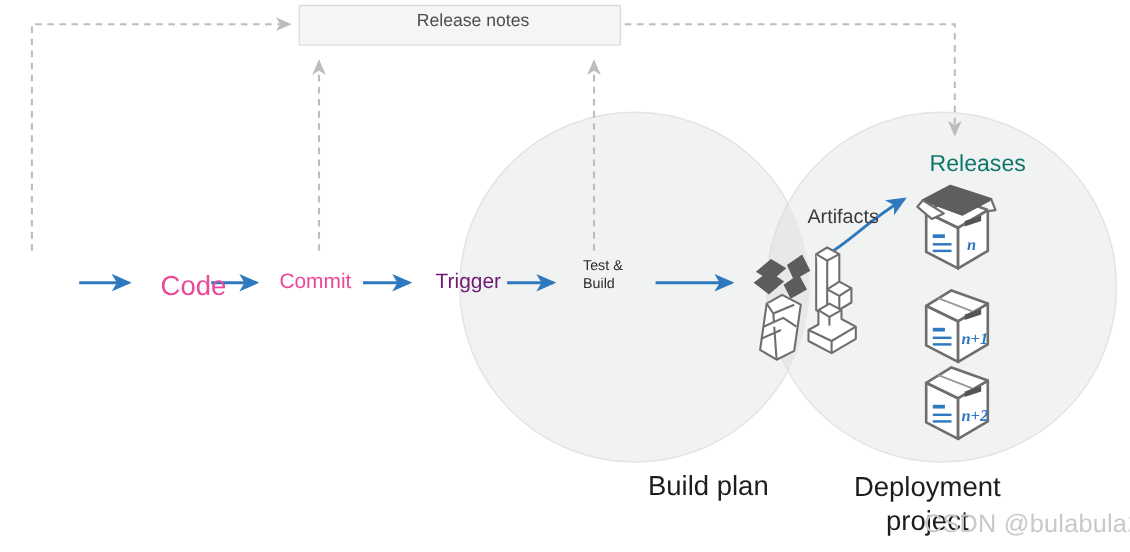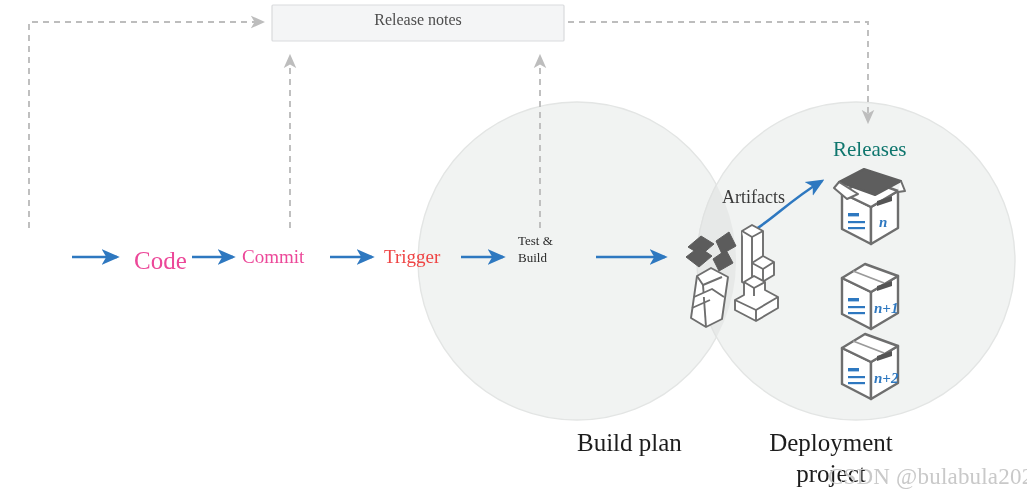--- a/index.html
+++ b/index.html
@@ -21,42 +21,43 @@
   }
   #diagram-svg {
     position: absolute;
     left: 0;
     top: 0;
     width: 1027px;
     height: 502px;
   }
   .lbl {
     position: absolute;
-    font-family: Liberation Serif, serif;
+    font-family: Liberation Sans, sans-serif;
     white-space: pre;
     line-height: 1.18;
+    padding-left: 12px;
   }
   #release-notes-label {
     left: 272px;
     top: 11px;
     width: 292px;
     text-align: center;
     font-size: 16px;
     color: #4d4d4d;
   }
   #label-jira {
     left: 4px;
     top: 232px;
     font-size: 19px;
     color: #2b2b2b;
     line-height: 1.32;
   }
   #label-code   { left: 134px; top: 246px; font-size: 25px; color: #ec4899; }
   #label-commit { left: 242px; top: 246px; font-size: 19px; color: #ec4899; }
-  #label-trigger{ left: 384px; top: 246px; font-size: 19px; color: #ef4444; }
+  #label-trigger{ left: 384px; top: 246px; font-size: 19px; color: #701a75; }
   #label-testbuild {
     left: 518px;
     top: 232px;
     font-size: 13px;
     color: #2b2b2b;
     line-height: 1.32;
   }
   #label-artifacts {
     left: 686px;
     top: 187px;

